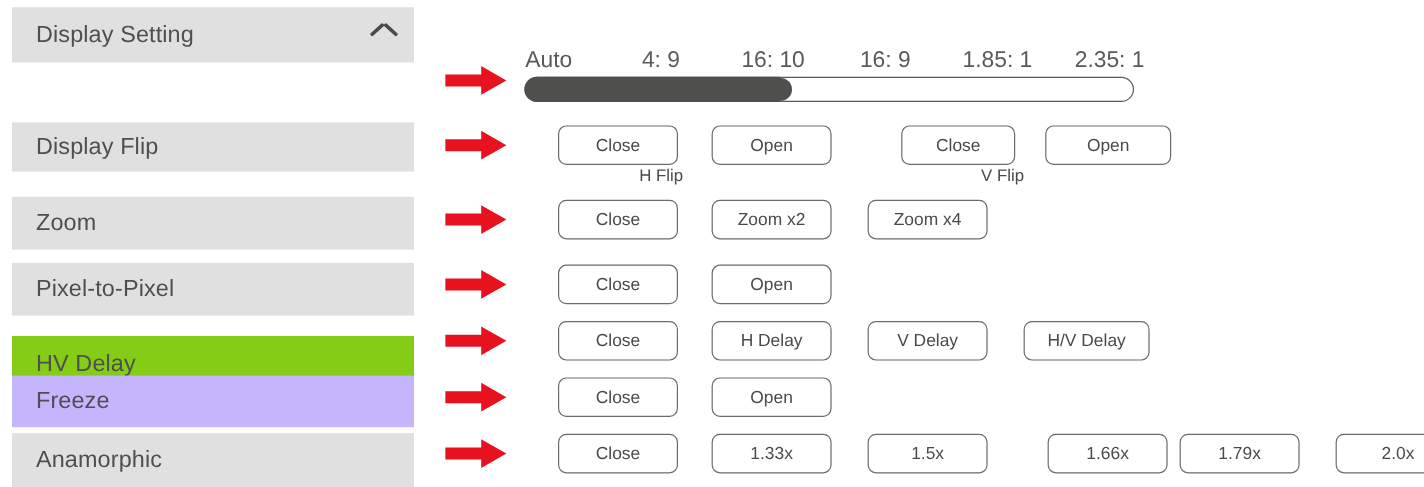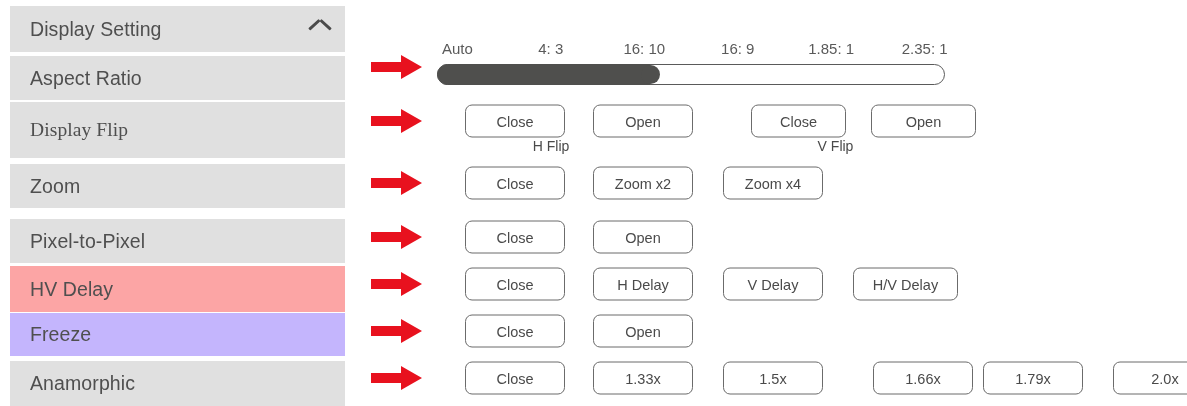--- a/index.html
+++ b/index.html
@@ -123,21 +123,21 @@
   .slider-ticks {
     position: absolute;
     left: 92px;
     top: 0px;
     width: 508px;
     height: 18px;
   }
   .tick-label {
     position: absolute;
     top: 0;
-    font-size: 15px;
+    font-size: 19px;
     color: #5a5a5a;
     white-space: nowrap;
     transform: translateX(-50%);
   }
   .slider-track {
     position: absolute;
     left: 92px;
     top: 24px;
     width: 508px;
     height: 21px;
@@ -169,54 +169,51 @@
   }
 </style>
 </head>
 <body>
 
 <div id="sidebar">
     <div class="side-row" style="top: 6px; height: 46px; background: rgb(224, 224, 224);">
       <span class="side-label" style="color: rgb(79, 79, 79);">Display Setting</span>
       <span class="chevron-up"></span>
     </div>
-    <div class="side-row" style="top: 56px; height: 44px; background: rgb(224, 224, 224);">
-      <span class="side-label" style="color: rgb(79, 79, 79);">Aspect Ratio</span>
-    </div>
-    <div class="side-row" style="top: 102px; height: 56px; background: rgb(224, 224, 224); font-family: Liberation Serif, serif;">
+    <div class="side-row" style="top: 102px; height: 41px; background: rgb(224, 224, 224);">
       <span class="side-label" style="color: rgb(79, 79, 79);">Display Flip</span>
     </div>
     <div class="side-row" style="top: 164px; height: 44px; background: rgb(224, 224, 224);">
       <span class="side-label" style="color: rgb(79, 79, 79);">Zoom</span>
     </div>
     <div class="side-row" style="top: 219px; height: 44px; background: rgb(224, 224, 224);">
       <span class="side-label" style="color: rgb(79, 79, 79);">Pixel-to-Pixel</span>
     </div>
-    <div class="side-row" style="top: 266px; height: 46px; background: #fca5a5;">
+    <div class="side-row" style="top: 280px; height: 46px; background: #84cc16;">
       <span class="side-label" style="color: rgb(79, 79, 79);">HV Delay</span>
     </div>
     <div class="side-row" style="top: 313px; height: 43px; background: #c4b5fd;">
       <span class="side-label" style="color: rgb(79, 79, 79);">Freeze</span>
     </div>
     <div class="side-row" style="top: 361px; height: 45px; background: rgb(224, 224, 224);">
       <span class="side-label" style="color: rgb(79, 79, 79);">Anamorphic</span>
     </div>
   </div>
 
 <div id="panel">
 
   <div class="ctrl-row" id="slider-row">
     <div class="arrow">
       <svg width="52" height="26" viewBox="0 0 52 26">
         <polygon points="0,8 30,8 30,1 51,13 30,25 30,18 0,18" fill="#e8111e"></polygon>
       </svg>
     </div>
     <div class="slider-ticks">
         <span class="tick-label" style="left: 4%;">Auto</span>
-        <span class="tick-label" style="left: 22.4%;">4: 3</span>
+        <span class="tick-label" style="left: 22.4%;">4: 9</span>
         <span class="tick-label" style="left: 40.8%;">16: 10</span>
         <span class="tick-label" style="left: 59.2%;">16: 9</span>
         <span class="tick-label" style="left: 77.6%;">1.85: 1</span>
         <span class="tick-label" style="left: 96%;">2.35: 1</span>
       </div>
     <div class="slider-track">
       <div class="slider-fill" style="width: 42%; background: rgb(79, 79, 77);"></div>
       <div class="slider-thumb" style="left: 42%; background: rgb(79, 79, 77);"></div>
     </div>
   </div>

